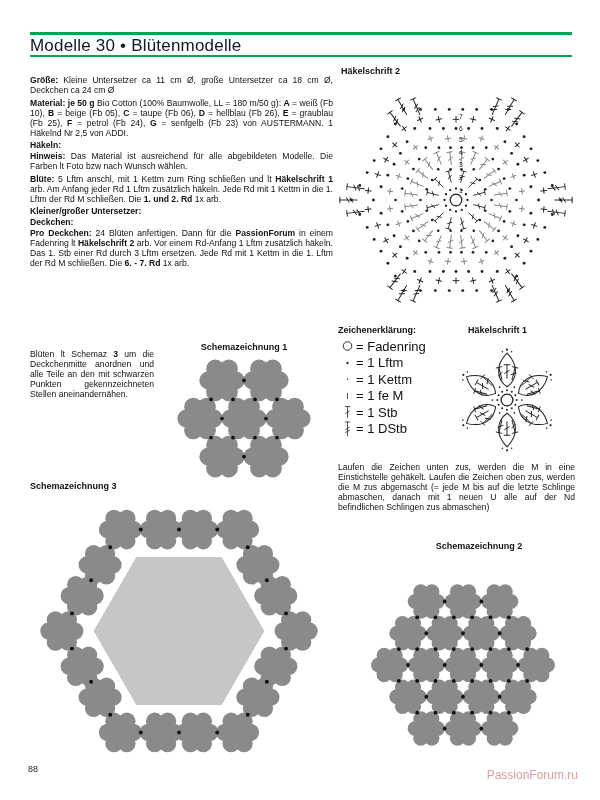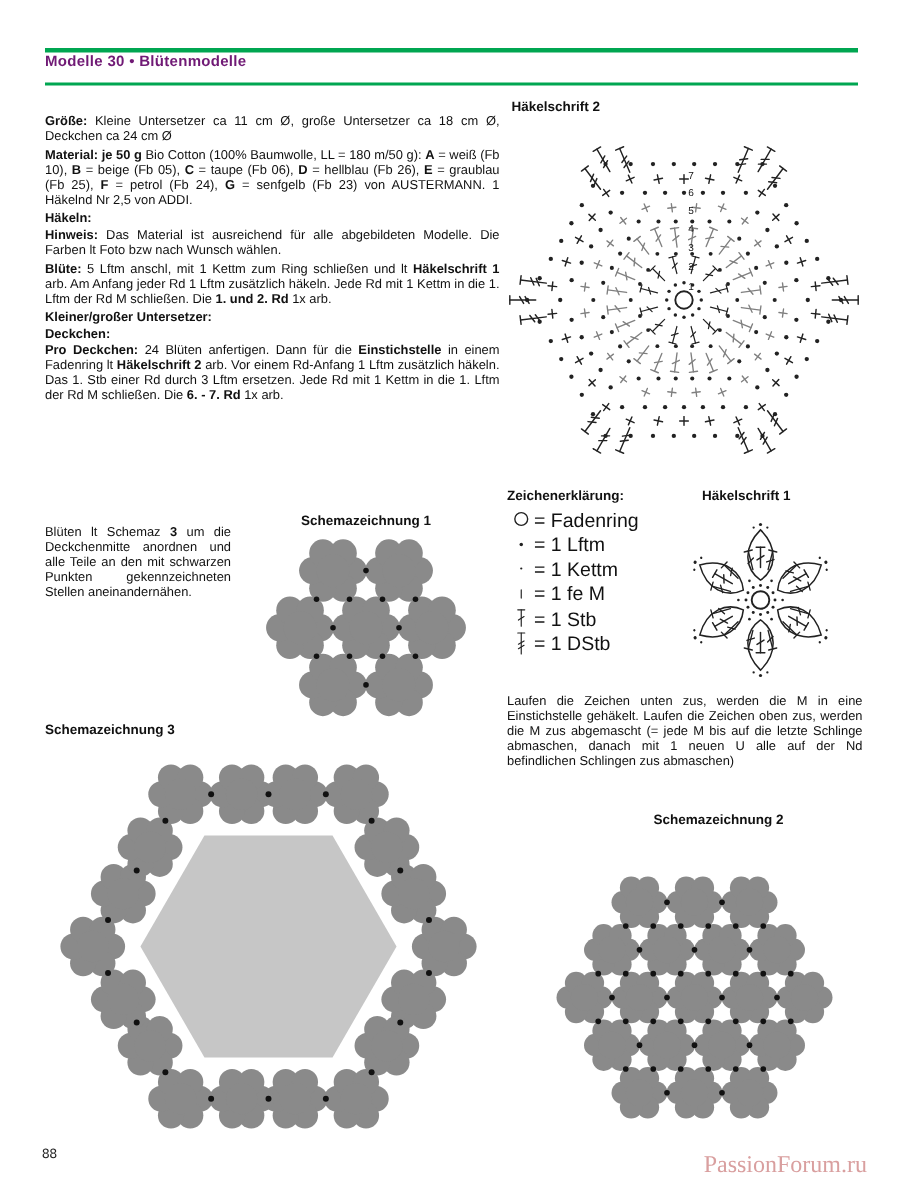--- a/index.html
+++ b/index.html
@@ -2,21 +2,21 @@
 <html><head>
 <meta charset="utf-8">
 <style>
   *{margin:0;padding:0;box-sizing:border-box}
   html,body{background:#fff}
   .page{position:relative;width:600px;height:800px;background:#ffffff;overflow:hidden;
         font-family:"Liberation Sans",sans-serif;color:#111}
   .rule{position:absolute;left:30px;width:542px;background:#00A651}
   .rule-top{top:32px;height:3px}
   .rule-bottom{top:55px;height:1.5px}
-  .page-title{position:absolute;left:30px;top:36px;font-size:10px;font-weight:bold;color:#701a75;letter-spacing:.2px}
+  .page-title{position:absolute;left:30px;top:36px;font-size:17px;font-weight:normal;color:#0f172a;letter-spacing:.2px}
   .col-left{position:absolute;left:30px;top:75px;width:303px}
   .para{font-size:8.6px;line-height:10px;text-align:justify;margin-bottom:2.5px}
   .para.head{text-align:left;margin-bottom:1px}
   .para-narrow{position:absolute;left:30px;top:349px;width:124px;font-size:8.6px;line-height:10px;text-align:justify}
   .sec-label{position:absolute;font-size:9px;font-weight:bold}
   .hs2-label{left:341px;top:66px}
   .hs2-chart{position:absolute;left:337px;top:79px;width:238px;height:242px}
   .legend{position:absolute;left:338px;top:325px;width:108px}
   .legend-title{font-size:9px;font-weight:bold;margin-bottom:3px}
   .legend-row{display:flex;align-items:center;height:16.5px}
@@ -25,42 +25,42 @@
   .hs1-label{left:468px;top:325px}
   .hs1-chart{position:absolute;left:446px;top:339px;width:122px;height:122px}
   .note{position:absolute;left:338px;top:462px;width:237px;font-size:8.6px;line-height:10px;text-align:justify}
   .s1-label{left:158px;top:342px;width:172px;text-align:center}
   .s1-chart{position:absolute;left:158px;top:354px;width:172px;height:130px;background:#fff}
   .s3-label{left:30px;top:481px}
   .s3-chart{position:absolute;left:24px;top:492px;width:310px;height:278px}
   .s2-label{left:368px;top:541px;width:222px;text-align:center}
   .s2-chart{position:absolute;left:352px;top:554px;width:222px;height:222px}
   .pagenum{position:absolute;left:28px;top:764px;font-size:9px;color:#222}
-  .watermark{position:absolute;right:22px;top:768px;font-size:16px;color:#d99f9f;
-             font-family:Liberation Serif, serif}
+  .watermark{position:absolute;right:22px;top:768px;font-size:12px;color:#d99f9f;
+             font-family:Liberation Sans, sans-serif}
   b{font-weight:bold}
 </style>
 </head>
 <body>
 
 <div class="page">
 
   <div class="rule rule-top"></div>
   <div class="page-title">Modelle 30 • Blütenmodelle</div>
   <div class="rule rule-bottom"></div>
 
   <div class="col-left">
     <div class="para"><b>Größe:</b><span> Kleine Untersetzer ca 11 cm Ø, große Untersetzer ca 18 cm Ø, Deckchen ca 24 cm Ø</span></div>
     <div class="para"><b>Material: je 50 g</b><span> Bio Cotton (100% Baumwolle, LL = 180 m/50 g): </span><b>A</b><span> = weiß (Fb 10), </span><b>B</b><span> = beige (Fb 05), </span><b>C</b><span> = taupe (Fb 06), </span><b>D</b><span> = hellblau (Fb 26), </span><b>E</b><span> = graublau (Fb 25), </span><b>F</b><span> = petrol (Fb 24), </span><b>G</b><span> = senfgelb (Fb 23) von AUSTERMANN. 1 Häkelnd Nr 2,5 von ADDI.</span></div>
     <div class="para head"><b>Häkeln:</b></div>
     <div class="para"><b>Hinweis:</b><span> Das Material ist ausreichend für alle abgebildeten Modelle. Die Farben lt Foto bzw nach Wunsch wählen.</span></div>
     <div class="para"><b>Blüte:</b><span> 5 Lftm anschl, mit 1 Kettm zum Ring schließen und lt </span><b>Häkelschrift 1</b><span> arb. Am Anfang jeder Rd 1 Lftm zusätzlich häkeln. Jede Rd mit 1 Kettm in die 1. Lftm der Rd M schließen. Die </span><b>1. und 2. Rd</b><span> 1x arb.</span></div>
     <div class="para head"><b>Kleiner/großer Untersetzer:</b></div>
     <div class="para head"><b>Deckchen:</b></div>
-    <div class="para"><b>Pro Deckchen:</b><span> 24 Blüten anfertigen. Dann für die </span><b>Einstichstelle</b><span> in einem Fadenring lt </span><b>Häkelschrift 2</b><span> arb. Vor einem Rd-Anfang 1 Lftm zusätzlich häkeln. Das 1. Stb einer Rd durch 3 Lftm ersetzen. Jede Rd mit 1 Kettm in die 1. Lftm der Rd M schließen. Die </span><b>6. - 7. Rd</b><span> 1x arb.</span></div>
+    <div class="para"><b>Pro Deckchen:</b><span> 24 Blüten anfertigen. Dann für die </span><b>PassionForum</b><span> in einem Fadenring lt </span><b>Häkelschrift 2</b><span> arb. Vor einem Rd-Anfang 1 Lftm zusätzlich häkeln. Das 1. Stb einer Rd durch 3 Lftm ersetzen. Jede Rd mit 1 Kettm in die 1. Lftm der Rd M schließen. Die </span><b>6. - 7. Rd</b><span> 1x arb.</span></div>
   </div>
 
   <div class="para-narrow"><span>Blüten lt Schemaz </span><b>3</b><span> um die Deckchenmitte anordnen und alle Teile an den mit schwarzen Punkten gekennzeichneten Stellen aneinandernähen.</span></div>
 
   <div class="sec-label hs2-label">Häkelschrift 2</div>
   <div class="hs2-chart"><svg viewBox="-124 -124 248 248" width="238" height="242">
         <g transform="translate(0,0) rotate(0) scale(1.1)" stroke="#222222" fill="none">
           <circle r="5.5" stroke-width="1.2"></circle>
         </g>
         <g transform="translate(12,0) rotate(0) scale(0.8)" stroke="#222222" fill="none">

